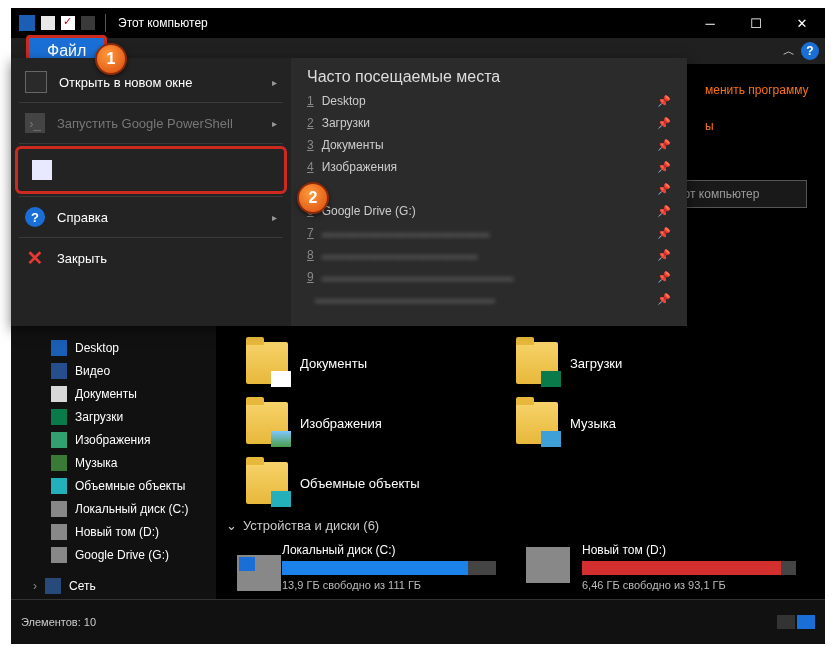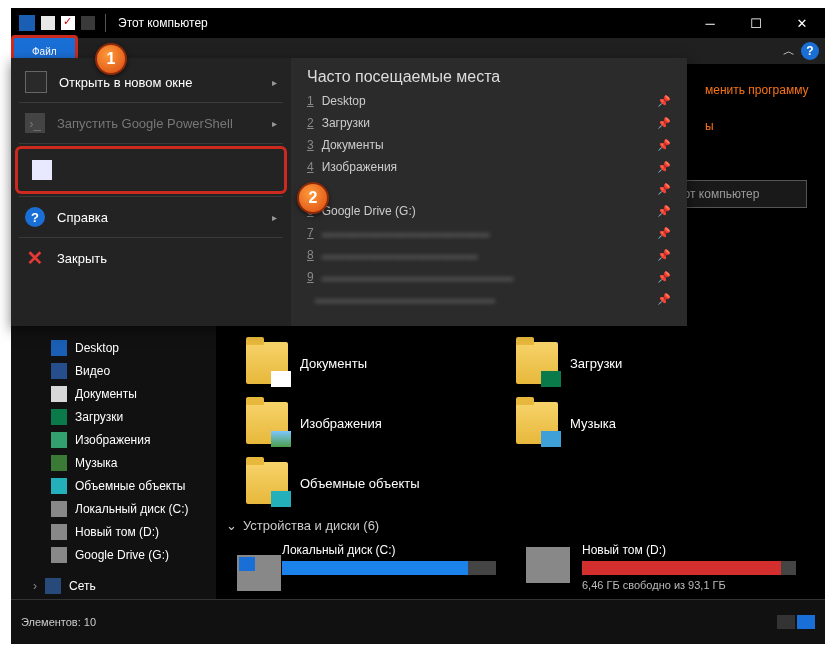--- a/index.html
+++ b/index.html
@@ -12,21 +12,21 @@
   .tb-small{width:14px;height:14px;background:#3a3a3a;}
   .tb-small.white{background:#e8e8e8;}
   .tb-check{width:14px;height:14px;background:#fff;position:relative;}
   .tb-check:after{content:"✓";position:absolute;color:#c00;font-size:11px;left:2px;top:-1px;}
   .tb-sep{width:1px;height:18px;background:#555;margin:0 4px;}
   .tb-title{margin-left:8px;color:#fff;font-size:12px;}
   .win-ctrl{margin-left:auto;display:flex;}
   .win-btn{width:46px;height:30px;display:flex;align-items:center;justify-content:center;color:#fff;font-size:13px;}
   
   .ribbon{height:26px;background:#202020;display:flex;align-items:center;}
-  .file-tab{background:#1a6fd6;color:#fff;height:26px;padding:0 18px;display:flex;align-items:center;font-size:10px;border:3px solid #cc2a1f;border-radius:4px;margin-left:0;}
+  .file-tab{background:#1a6fd6;color:#fff;height:26px;padding:0 18px;display:flex;align-items:center;font-size:16px;border:3px solid #cc2a1f;border-radius:4px;margin-left:15px;}
   .rib-right{margin-left:auto;display:flex;align-items:center;padding-right:6px;gap:6px;}
   .help-q{width:18px;height:18px;border-radius:50%;background:#1a6fd6;color:#fff;display:flex;align-items:center;justify-content:center;font-size:12px;font-weight:bold;}
   
   .filemenu{position:absolute;left:11px;top:58px;width:676px;height:268px;background:#2b2b2b;display:flex;box-shadow:0 4px 12px rgba(0,0,0,.5);z-index:20;}
   .fm-left{width:280px;background:#232323;padding:6px 0;}
   .fm-item{display:flex;align-items:center;height:36px;padding:0 14px;gap:12px;color:#fff;font-size:13px;}
   .fm-item.disabled{color:#777;}
   .fm-item .arrw{margin-left:auto;color:#999;font-size:10px;}
   .fm-ico{width:20px;height:20px;background:#444;flex-shrink:0;display:flex;align-items:center;justify-content:center;}
   .fm-ico.window{background:#2a2a2a;border:1px solid #666;}
@@ -228,20 +228,21 @@
       </div>
 
       <div class="drives">
         <div class="drive">
           <div class="dr-ico win"></div>
           <div class="dr-body">
             <div class="dr-name">Локальный диск (C:)</div>
             <div class="dr-bar">
                   <div class="dr-fill" style="width:87%;"></div>
                 </div>
+            <div class="dr-info">13,9 ГБ свободно из 111 ГБ</div>
           </div>
         </div>
         <div class="drive">
           <div class="dr-ico"></div>
           <div class="dr-body">
             <div class="dr-name">Новый том (D:)</div>
             <div class="dr-bar">
                   <div class="dr-fill red" style="width:93%;"></div>
                 </div>
             <div class="dr-info">6,46 ГБ свободно из 93,1 ГБ</div>

